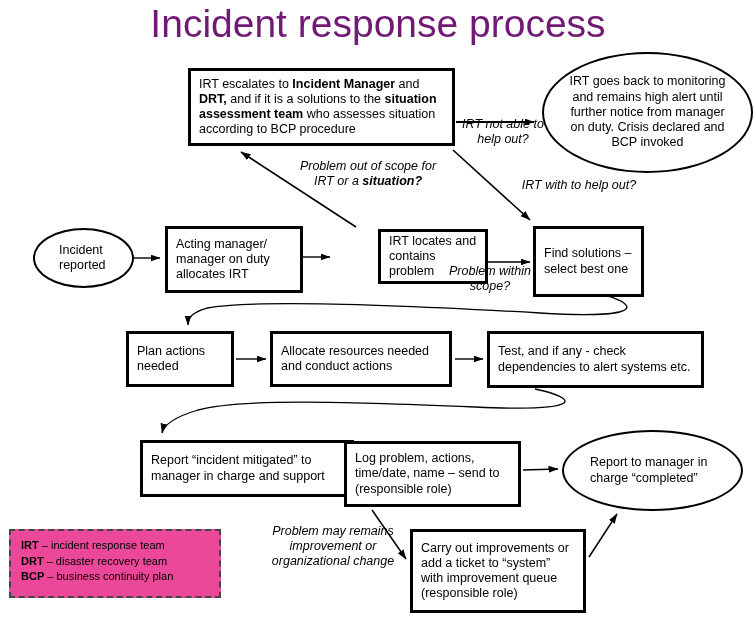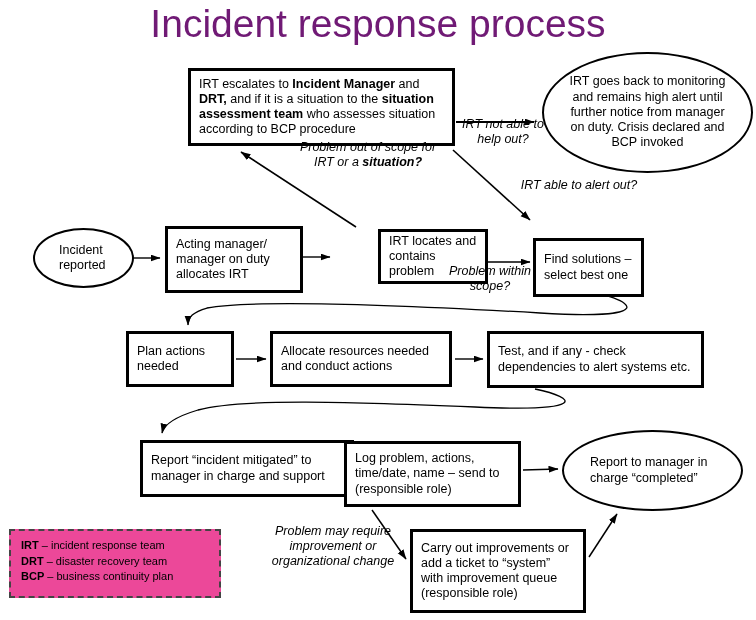--- a/index.html
+++ b/index.html
@@ -45,40 +45,40 @@
     <line x1="455" y1="359" x2="483" y2="359" stroke="#000" stroke-width="1.4" marker-end="url(#ah)"></line>
     <line x1="307" y1="470" x2="340" y2="470" stroke="#000" stroke-width="1.4" marker-end="url(#ah)"></line>
     <line x1="523" y1="470" x2="558" y2="469" stroke="#000" stroke-width="1.4" marker-end="url(#ah)"></line>
     <line x1="372" y1="510" x2="406" y2="559" stroke="#000" stroke-width="1.5" marker-end="url(#ah)"></line>
     <line x1="589" y1="557" x2="617" y2="514" stroke="#000" stroke-width="1.5" marker-end="url(#ah)"></line>
   </svg>
 
   <h1 class="title">Incident response process</h1>
 
   <div class="node box" style="left:188px; top:68px; width:267px; height:78px;">
-    <span><span>IRT escalates to </span><b>Incident Manager</b><span> and </span><b>DRT,</b><span> and if it is a situation to the </span><b>situation assessment team</b><span> who assesses situation according to BCP procedure</span></span>
+    <span><span>IRT escalates to </span><b>Incident Manager</b><span> and </span><b>DRT,</b><span> and if it is a solutions to the </span><b>situation assessment team</b><span> who assesses situation according to BCP procedure</span></span>
   </div>
 
   <div class="node ellipse" style="left:542px; top:52px; width:211px; height:121px; padding:8px 22px;">
     <span>IRT goes back to monitoring and remains high alert until further notice from manager on duty. Crisis declared and BCP invoked</span>
   </div>
 
   <div class="node ellipse left-text" style="left:33px; top:228px; width:101px; height:60px; padding:4px 8px 4px 24px;">
     <span>Incident reported</span>
   </div>
 
   <div class="node box" style="left:165px; top:226px; width:138px; height:67px;">
     <span>Acting manager/ manager on duty allocates IRT</span>
   </div>
 
   <div class="node box" style="left:333px; top:229px; width:110px; height:55px;margin-left:45px;">
     <span>IRT locates and contains problem</span>
   </div>
 
-  <div class="node box" style="left:533px; top:238px; width:111px; height:59px;">
+  <div class="node box" style="left:533px; top:226px; width:111px; height:71px;">
     <span>Find solutions – select best one</span>
   </div>
 
   <div class="node box" style="left:270px; top:331px; width:182px; height:56px;">
     <span>Allocate resources needed and conduct actions</span>
   </div>
 
   <div class="node box" style="left:126px; top:331px; width:108px; height:56px;">
     <span>Plan actions needed</span>
   </div>
@@ -98,27 +98,27 @@
   <div class="node ellipse left-text" style="left:562px; top:430px; width:181px; height:81px; padding:6px 10px 6px 26px;">
     <span>Report to manager in charge “completed”</span>
   </div>
 
   <div class="node box" style="left:410px; top:529px; width:176px; height:84px;">
     <span>Carry out improvements or add a ticket to “system” with improvement queue (responsible role)</span>
   </div>
 
   <div class="label" style="left:454px; top:117px; width:98px;">IRT not able to help out?</div>
 
-  <div class="label" style="left:292px; top:140px; width:152px;"><span>Problem out of scope for IRT or a </span><b>situation?</b></div>
+  <div class="label" style="left:292px; top:159px; width:152px;"><span>Problem out of scope for IRT or a </span><b>situation?</b></div>
 
-  <div class="label" style="left:508px; top:178px; width:142px;">IRT able to alert out?</div>
+  <div class="label" style="left:508px; top:178px; width:142px;">IRT with to help out?</div>
 
   <div class="label" style="left:444px; top:264px; width:92px;">Problem within scope?</div>
 
-  <div class="label" style="left:262px; top:524px; width:142px;">Problem may require improvement or organizational change</div>
+  <div class="label" style="left:262px; top:524px; width:142px;">Problem may remains improvement or organizational change</div>
 
   <div class="legend">
     <div><b>IRT</b><span> – incident response team</span></div>
     <div><b>DRT</b><span> – disaster recovery team</span></div>
     <div><b>BCP</b><span> – business continuity plan</span></div>
   </div>
 
 </div>
 
 </body></html>

